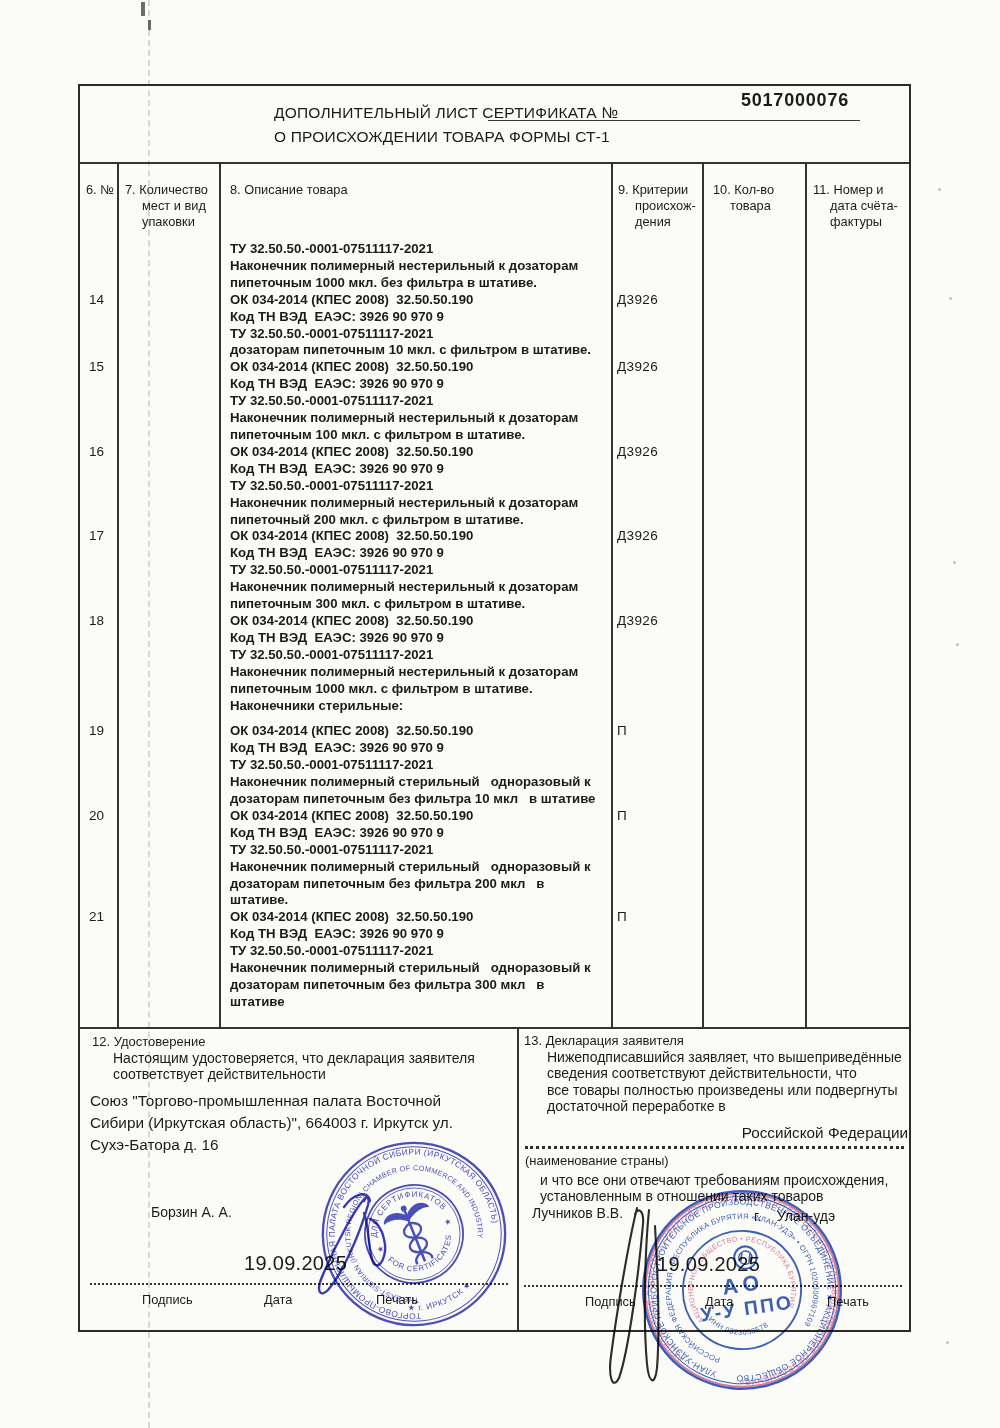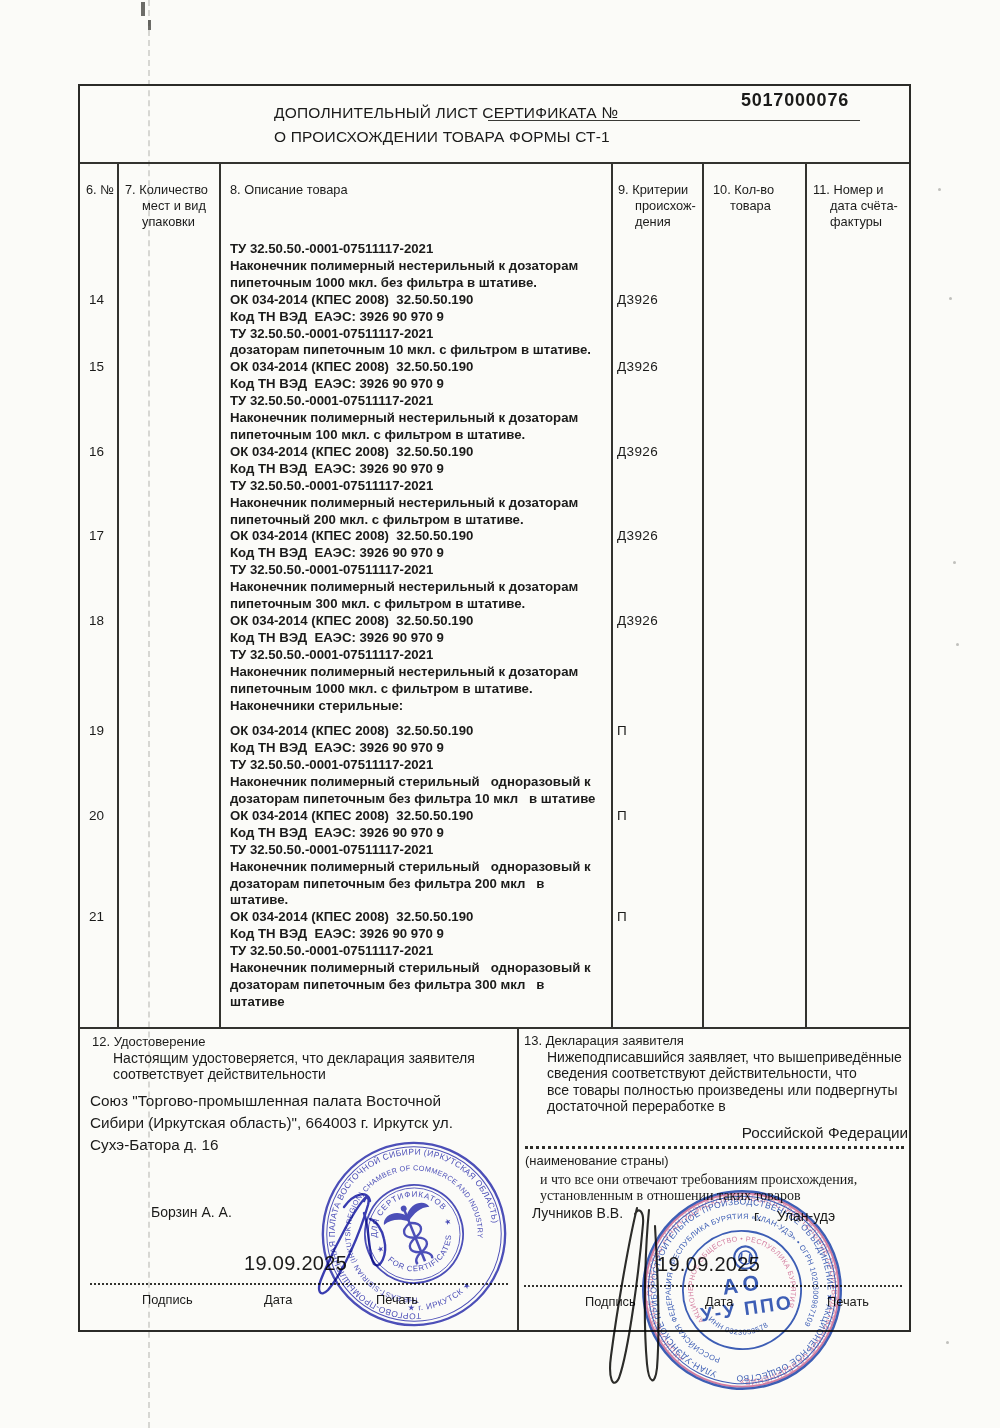--- a/index.html
+++ b/index.html
@@ -233,21 +233,21 @@
     <div class="sec-head" style="left:444px;top:947px;">13. Декларация заявителя</div>
     <div class="sec-text abs" style="left:467px;top:963px;">
         <div>Нижеподписавшийся заявляет, что вышеприведённые</div>
         <div>сведения соответствуют действительности, что</div>
         <div>все товары полностью произведены или подвергнуты</div>
         <div>достаточной переработке в</div>
       </div>
     <div class="country" style="left:445px;top:1038px;width:383px;">Российской Федерации</div>
     <div class="dotline big" style="left:445px;top:1060px;width:379px;"></div>
     <div class="caption" style="left:445px;top:1067px;width:383px;">(наименование страны)</div>
-    <div class="sec-text abs" style="left:460px;top:1086px;font-family:Liberation Serif, serif;">
+    <div class="sec-text abs" style="left:460px;top:1086px;">
         <div>и что все они отвечают требованиям происхождения,</div>
         <div>установленным в отношении таких товаров</div>
       </div>
     <div class="sig-name" style="left:452px;top:1119px;">Лучников В.В.</div>
     <div class="sig-name" style="left:674px;top:1122px;">г.    Улан-удэ</div>
     <div class="sig-date" style="left:577px;top:1167px;">19.09.2025</div>
     <div class="dotline" style="left:444px;top:1199px;width:378px;"></div>
     <div class="sig-label" style="left:505px;top:1208px;">Подпись</div>
     <div class="sig-label" style="left:625px;top:1208px;">Дата</div>
     <div class="sig-label" style="left:747px;top:1208px;">Печать</div>

